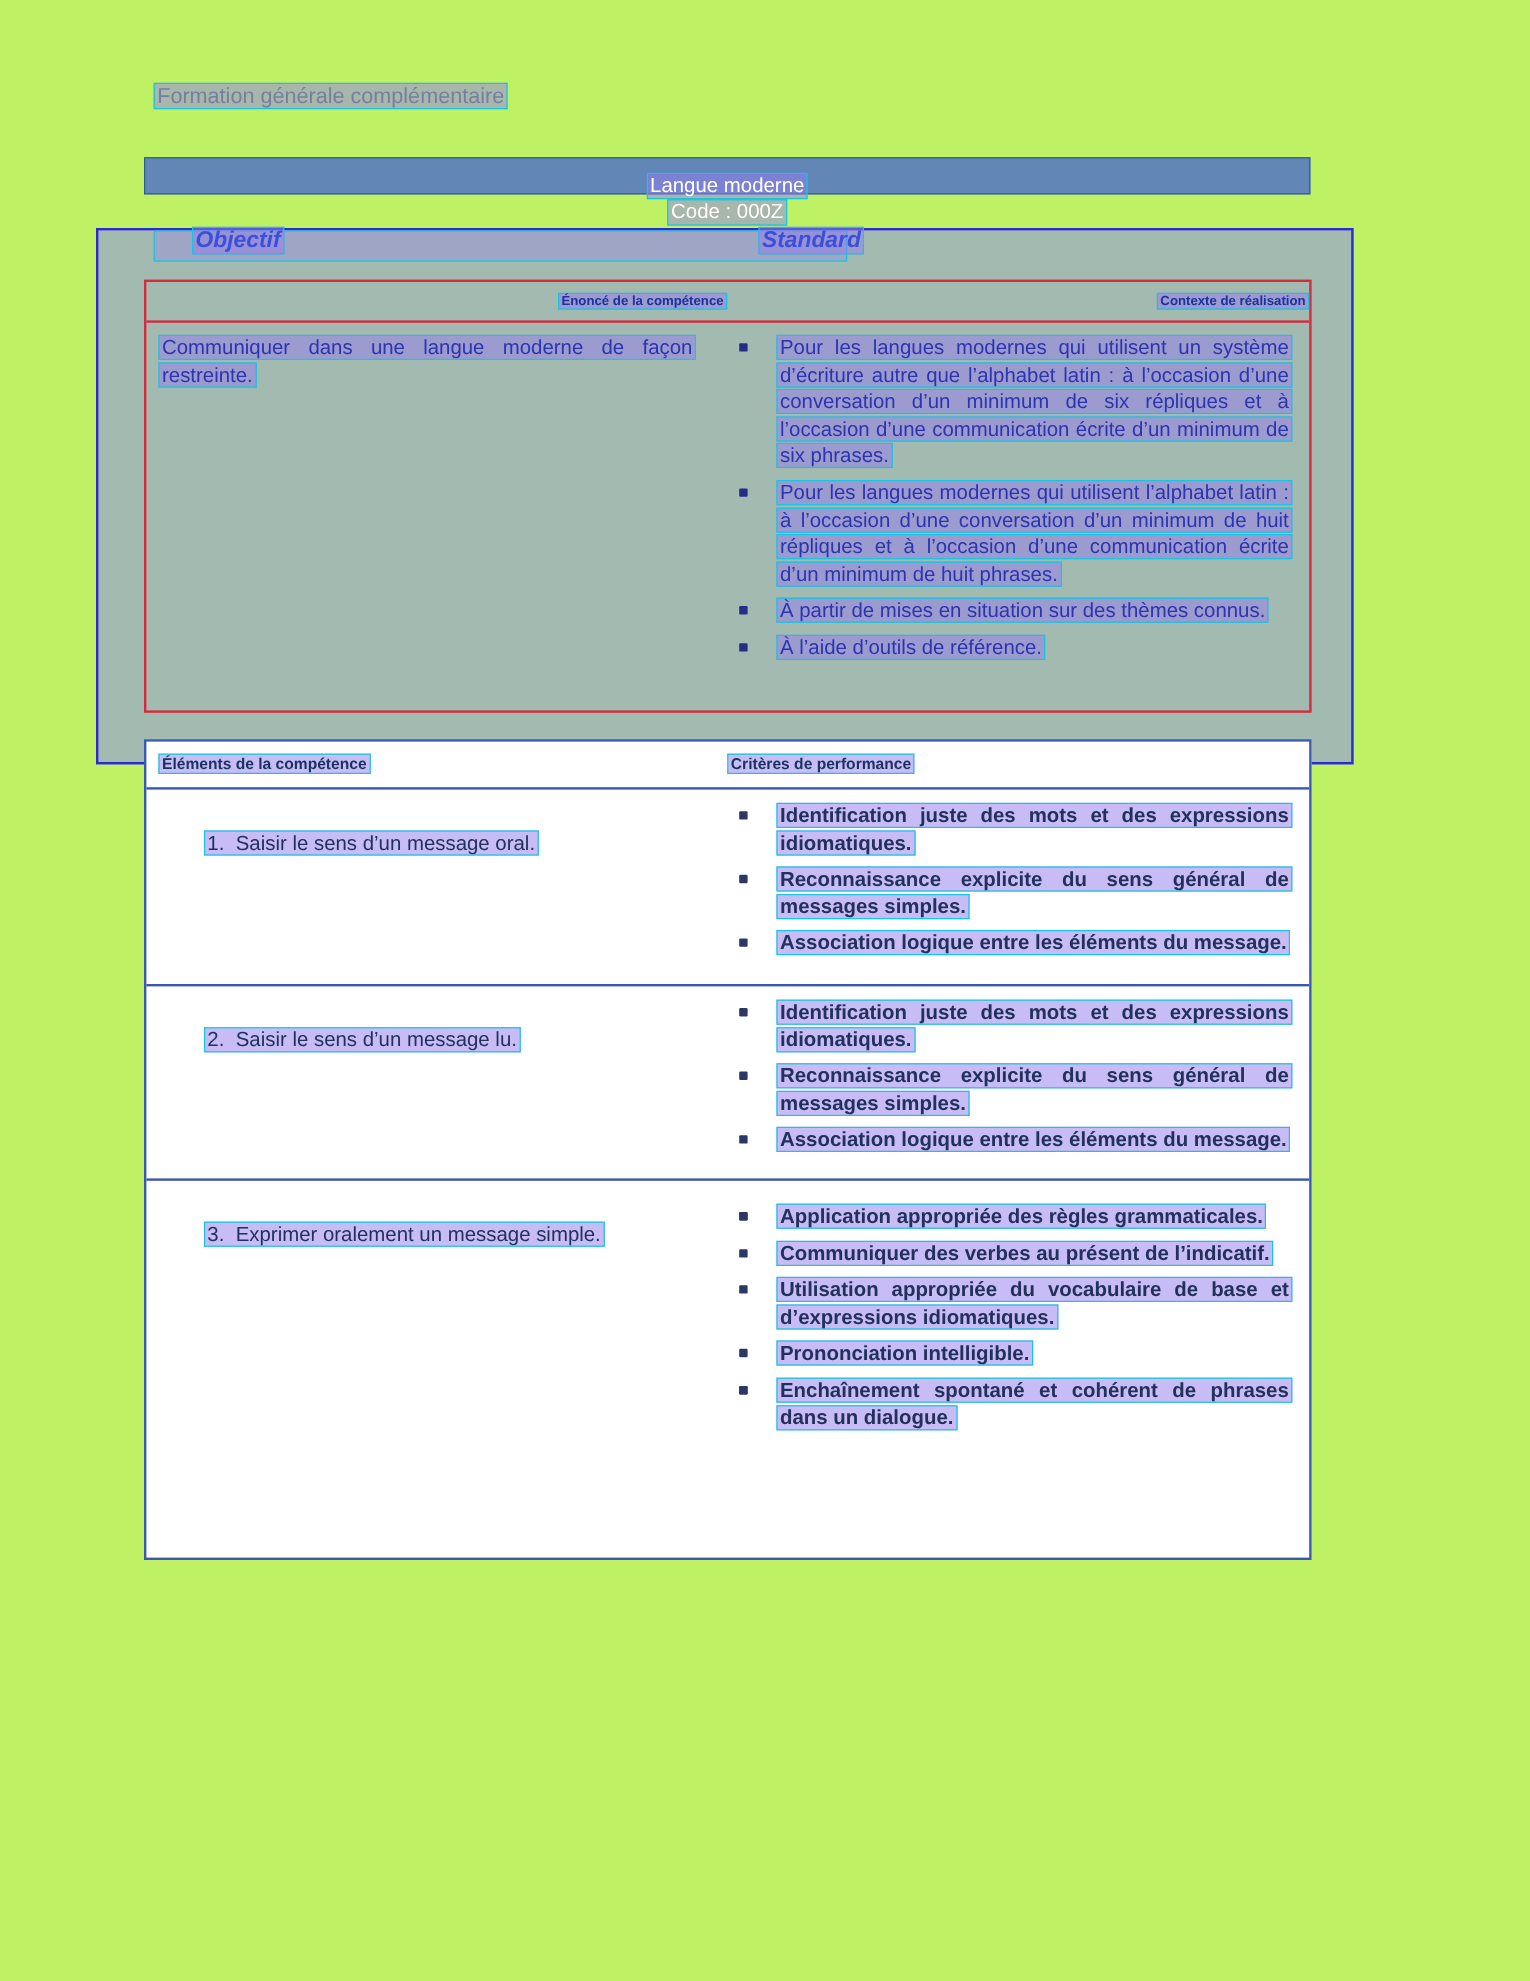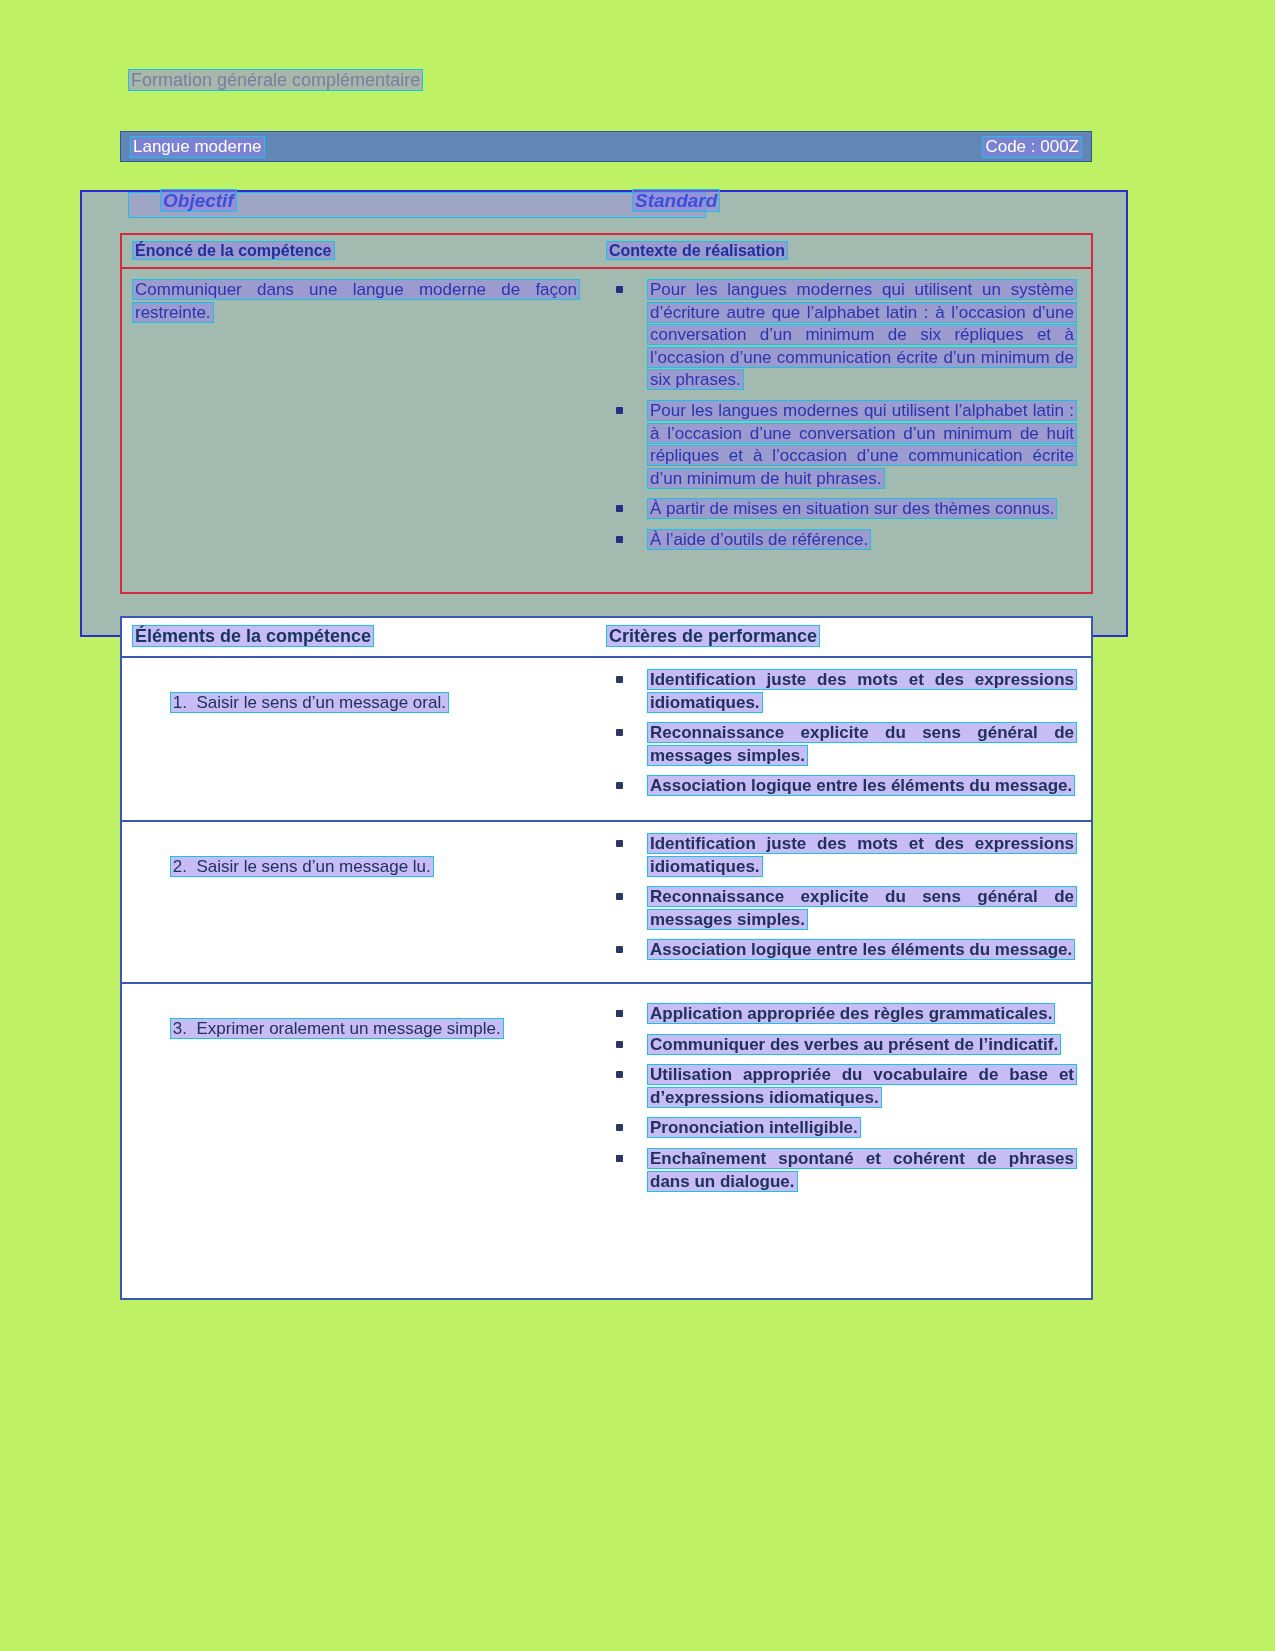--- a/index.html
+++ b/index.html
@@ -15,42 +15,42 @@
     box-decoration-break:clone;
     -webkit-box-decoration-break:clone;
   }
   .doc-title{
     position:absolute;left:128px;top:70px;font-size:18px;color:#75809e;
   }
   .band{
     position:absolute;left:120px;top:131px;width:972px;height:31px;
     background:#6286b6;border:1px solid #2d5c94;box-sizing:border-box;
     display:flex;align-items:center;justify-content:space-between;
-    padding:12px 9px;color:#ffffff;font-size:17px;
+    padding:12px 9px;color:#ffffff;font-size:17px;flex-direction:column;
   }
   .overlay-box{
     position:absolute;left:80px;top:190px;width:1048px;height:447px;
     background:rgba(140,140,238,.55);border:2px solid #2b2bd0;box-sizing:border-box;
   }
   .obj-line-band{
     position:absolute;left:46px;top:0px;width:576px;height:24px;
     background:rgba(148,127,238,.35);border:1px solid #17c4e4;
   }
   .col-head{
     position:absolute;top:-2px;font-size:19px;font-weight:bold;font-style:italic;color:#3a50d8;
   }
   .col-head.c1{left:46px;padding-left:32px;}
   .col-head.c2{left:522px;margin-left:28px;}
   .red-table{
     position:absolute;left:120px;top:233px;width:973px;height:361px;
     border:2px solid #d42c3c;box-sizing:border-box;background:transparent;
   }
   .red-table .thead{
     display:flex;height:32px;border-bottom:2px solid #d42c3c;align-items:center;
-    font-weight:bold;font-size:16px;color:#1e2f9e;
+    font-weight:bold;font-size:11px;color:#1e2f9e;text-align:right;
   }
   .red-table .thead .hcell-l{width:484px;padding-left:10px;box-sizing:border-box;}
   .red-table .thead .hcell-r{flex:1;}
   .red-table .tbody{display:flex;font-size:17px;line-height:1.33;color:#2c34ae;}
   .red-table .cell-l{width:484px;box-sizing:border-box;padding:10px 26px 0 10px;text-align:justify;}
   .red-table .cell-r{flex:1;box-sizing:border-box;padding:10px 14px 0 0;}
   ul.bullets{list-style:none;margin:0;padding:0;}
   ul.bullets li{
     position:relative;padding-left:41px;margin:0 0 8px 0;text-align:justify;
   }
@@ -58,21 +58,21 @@
     position:absolute;left:10px;top:7px;width:7px;height:7px;
     background:#252e86;border-radius:1px;
   }
   .blue-table{
     position:absolute;left:120px;top:616px;width:973px;height:684px;
     border:2px solid #3a57b4;box-sizing:border-box;background:#ffffff;
     font-size:17px;line-height:1.33;color:#22315c;
   }
   .blue-table .thead{
     display:flex;height:38px;border-bottom:2px solid #3a57b4;align-items:center;
-    font-weight:bold;font-size:18px;color:#17335f;
+    font-weight:bold;font-size:13px;color:#17335f;
   }
   .blue-table .thead .hcell-l{width:484px;padding-left:10px;box-sizing:border-box;}
   .blue-table .thead .hcell-r{flex:1;}
   .blue-table .row{display:flex;border-bottom:2px solid #3a57b4;box-sizing:border-box;}
   .blue-table .row.last{border-bottom:none;}
   .blue-table .row.r1{height:164px;}
   .blue-table .row.r2{height:162px;}
   .blue-table .row.r3{height:316px;}
   .blue-table .cell-l{width:484px;box-sizing:border-box;padding:11px 20px 0 10px;white-space:pre-wrap;}
   .blue-table .cell-r{flex:1;box-sizing:border-box;padding:11px 14px 0 0;font-weight:bold;}

